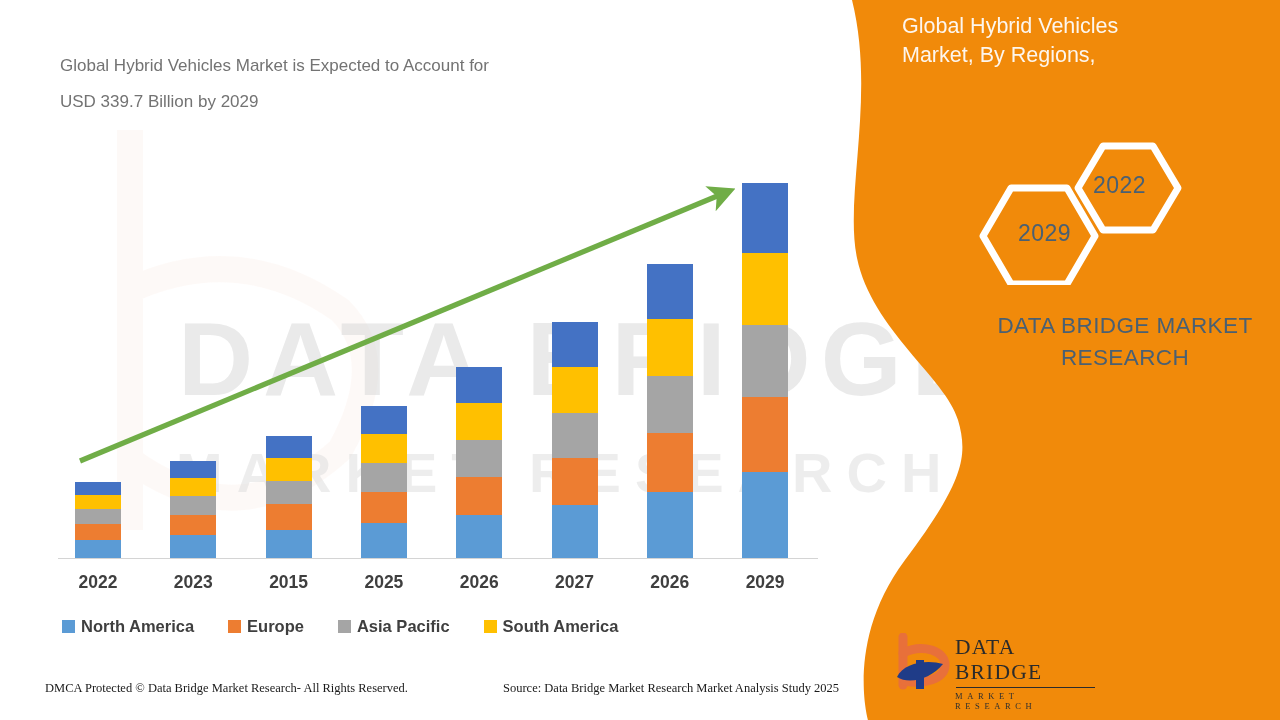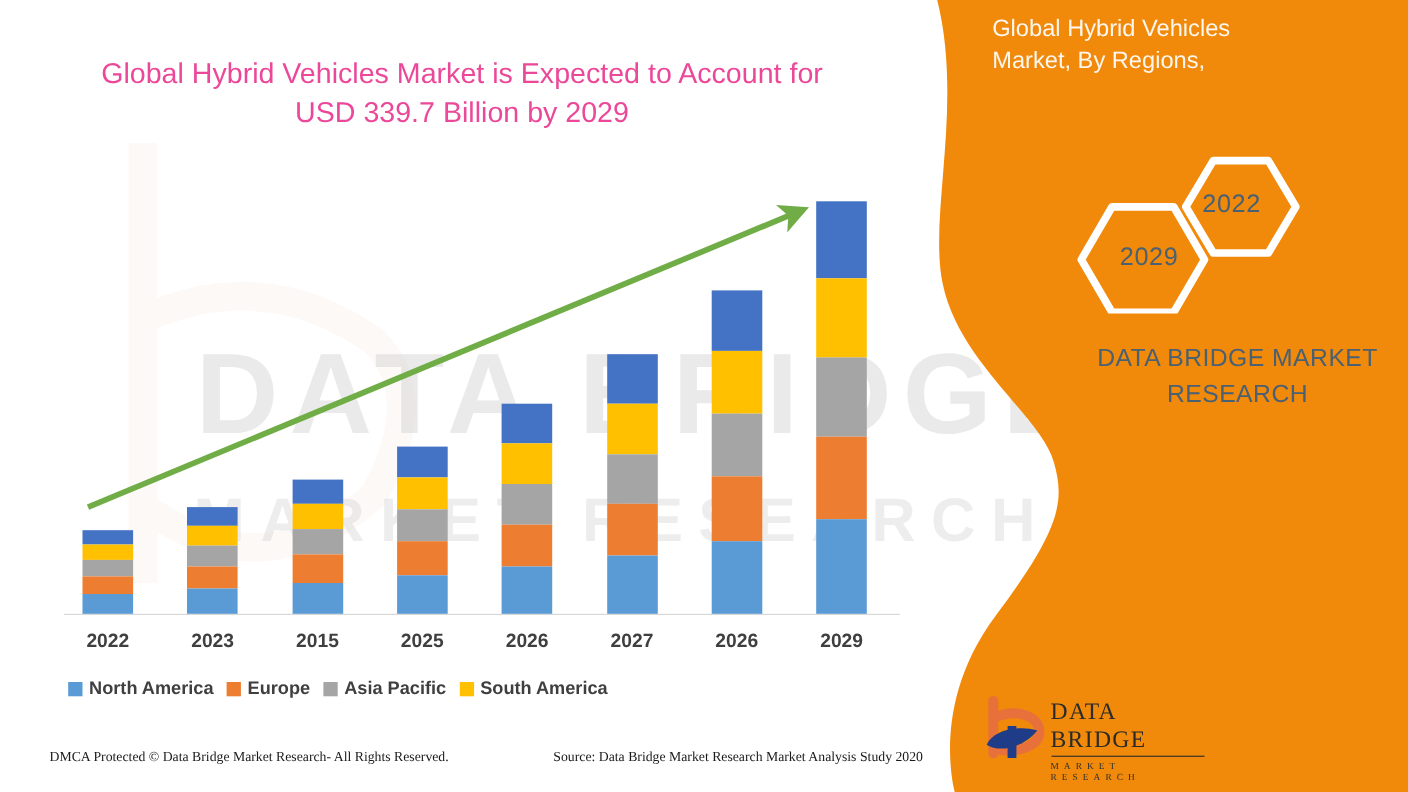--- a/index.html
+++ b/index.html
@@ -54,21 +54,21 @@
   }
   .logo-rule { width: 139px; height: 1.4px; background: #2b2b2b; margin: 2px 0 3px 1px; }
   .logo-sub {
     color: #2f2f2f; font-size: 8.5px; letter-spacing: 4.6px; font-weight: 400;
     font-family: "Liberation Serif", serif;
   }
 
   
   .chart-title {
     position: absolute; left: 60px; top: 48px; width: 720px;
-    text-align: center; color: #ec4899; font-size: 26px; line-height: 36px;
+    text-align: left; color: #737373; font-size: 17px; line-height: 36px;
   }
 
   .plot { position: absolute; left: 0; top: 0; width: 860px; height: 600px; }
   .axis-line {
     position: absolute; left: 58px; top: 558px; width: 760px; height: 1px;
     background: #d4d4d4;
   }
 
   .bars { position: absolute; left: 0; top: 0; width: 860px; height: 600px; }
   .bar { position: absolute; bottom: 0; width: 46px; display: flex; flex-direction: column; }
@@ -76,21 +76,21 @@
 
   .xlabels { position: absolute; left: 0; top: 572px; width: 860px; height: 26px; }
   .xlabel {
     position: absolute; width: 76px; text-align: center;
     color: #3f3f3f; font-size: 17.5px; font-weight: 700;
   }
 
   
   .legend {
     position: absolute; left: 62px; top: 617px; display: flex; align-items: center;
-    gap: 12px;
+    gap: 34px;
   }
   .legend-item { display: flex; align-items: center; gap: 6px; }
   .legend-swatch { width: 13px; height: 13px; flex: none; }
   .legend-label { color: #3f3f3f; font-size: 16.5px; font-weight: 700; white-space: nowrap; }
 
   
   .footer { position: absolute; left: 14px; top: 681px; width: 860px; height: 26px; }
   .footer-text {
     position: absolute; color: #1a1a1a; font-size: 12.5px;
     font-family: "Liberation Serif", serif; white-space: nowrap;
@@ -249,16 +249,16 @@
         <span class="legend-label">Asia Pacific</span>
       </div>
       <div class="legend-item">
         <span class="legend-swatch" style="background: rgb(255, 192, 0);"></span>
         <span class="legend-label">South America</span>
       </div>
     </div>
 
   <div class="footer">
     <div class="footer-text footer-dmca">DMCA Protected © Data Bridge Market Research- All Rights Reserved.</div>
-    <div class="footer-text footer-source">Source: Data Bridge Market Research Market Analysis Study 2020</div>
+    <div class="footer-text footer-source">Source: Data Bridge Market Research Market Analysis Study 2025</div>
   </div>
 
 </div>
 
 </body></html>

